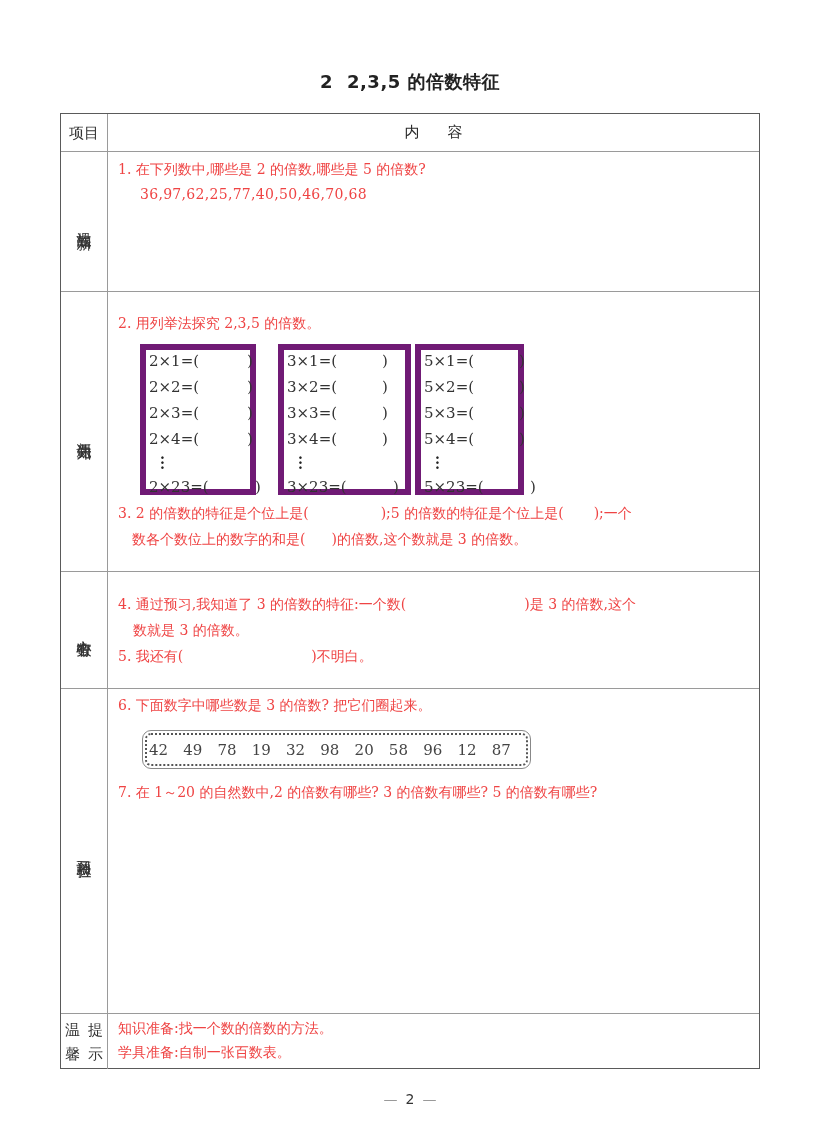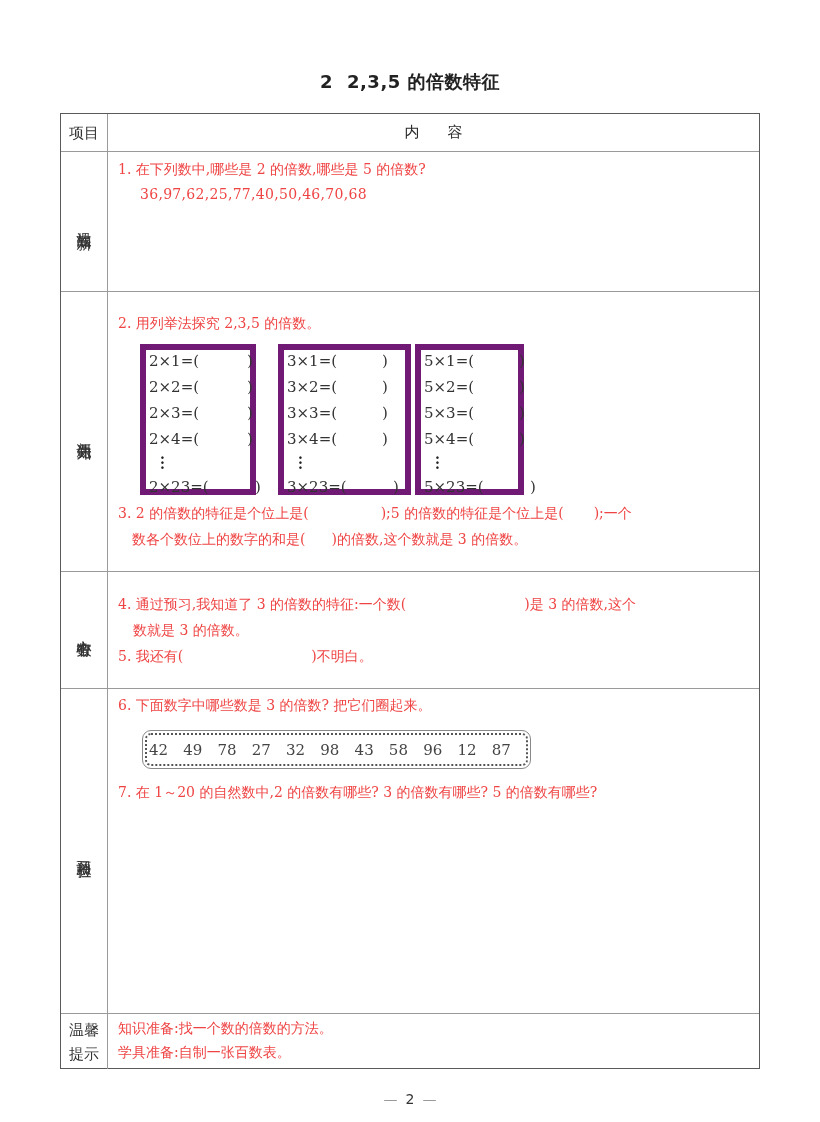--- a/index.html
+++ b/index.html
@@ -232,37 +232,37 @@
       <div class="label-vertical">预习检验</div>
     </div>
     <div class="col-divider"></div>
     <div class="content-cell">
       <div class="line" style="left:10px;top:8px;">6. 下面数字中哪些数是 3 的倍数? 把它们圈起来。</div>
 
       <div class="deco-box" style="left:37px;top:44px;width:383px;height:33px;">
         <span>42</span>
         <span>49</span>
         <span>78</span>
-        <span>27</span>
+        <span>19</span>
         <span>32</span>
         <span>98</span>
-        <span>43</span>
+        <span>20</span>
         <span>58</span>
         <span>96</span>
         <span>12</span>
         <span>87</span>
       </div>
 
       <div class="line" style="left:10px;top:95px;">7. 在 1～20 的自然数中,2 的倍数有哪些? 3 的倍数有哪些? 5 的倍数有哪些?</div>
       <div style="position:absolute;left:10px;right:10px;top:125px;bottom:10px;"></div>
     </div>
   </div>
 
   <div class="row" style="top:899px;height:56px;">
-    <div class="label-cell" style="flex-direction:column;">
+    <div class="label-cell" style="flex-direction:row;">
       <div class="label-horizontal">温馨</div>
       <div class="label-horizontal">提示</div>
     </div>
     <div class="col-divider"></div>
     <div class="content-cell">
       <div class="line" style="left:10px;top:6px;">知识准备:找一个数的倍数的方法。</div>
       <div class="line" style="left:10px;top:30px;">学具准备:自制一张百数表。</div>
     </div>
   </div>
 </div>

